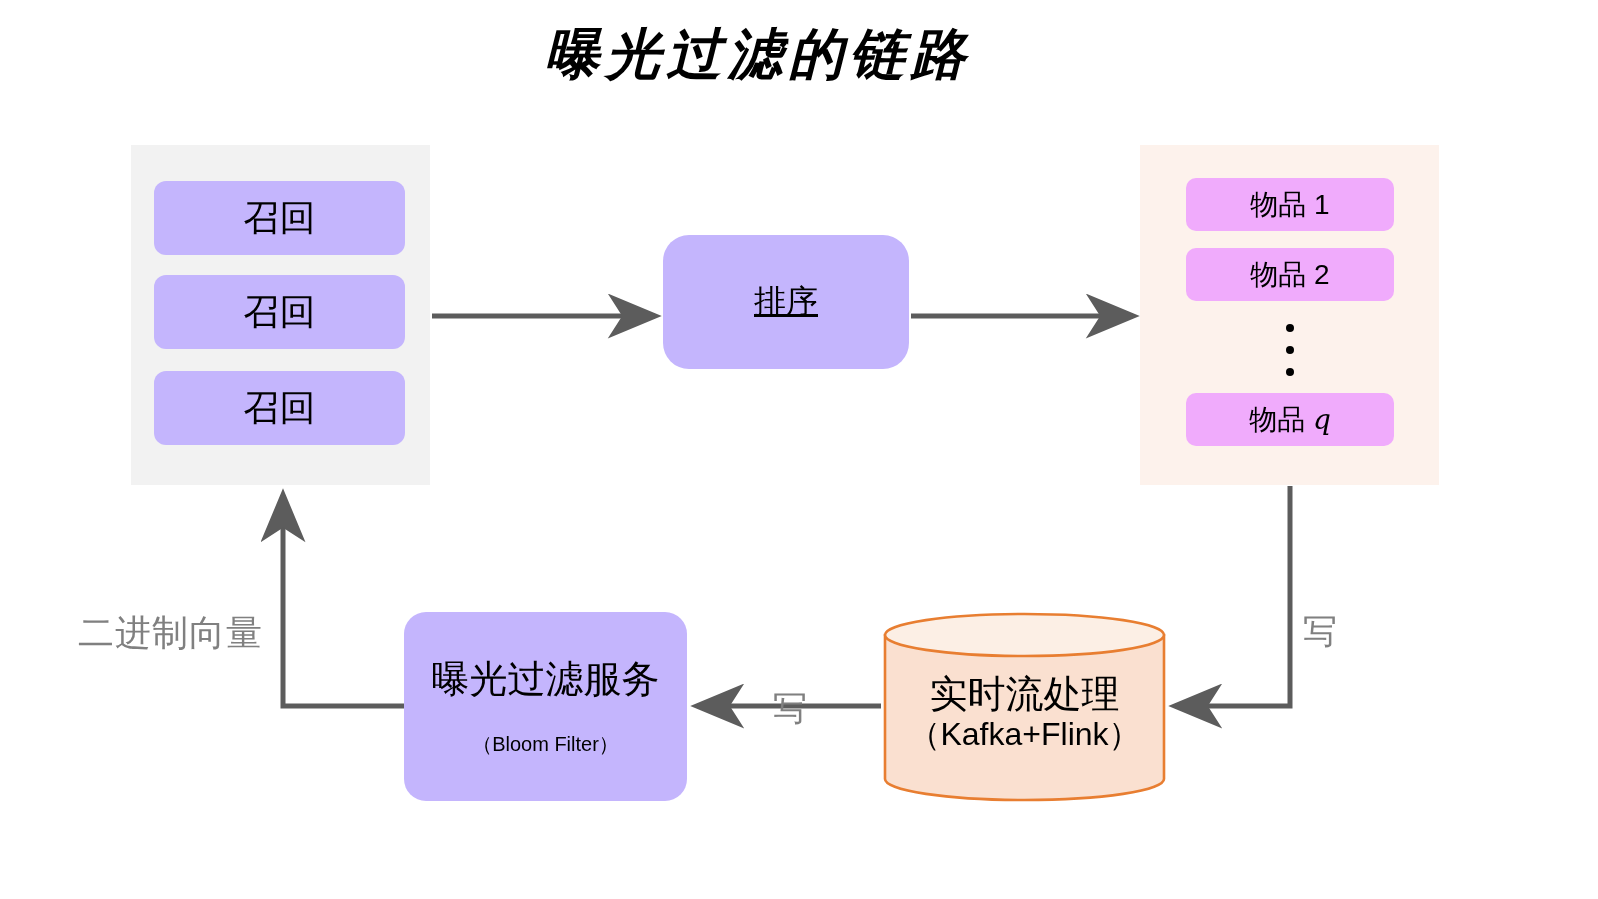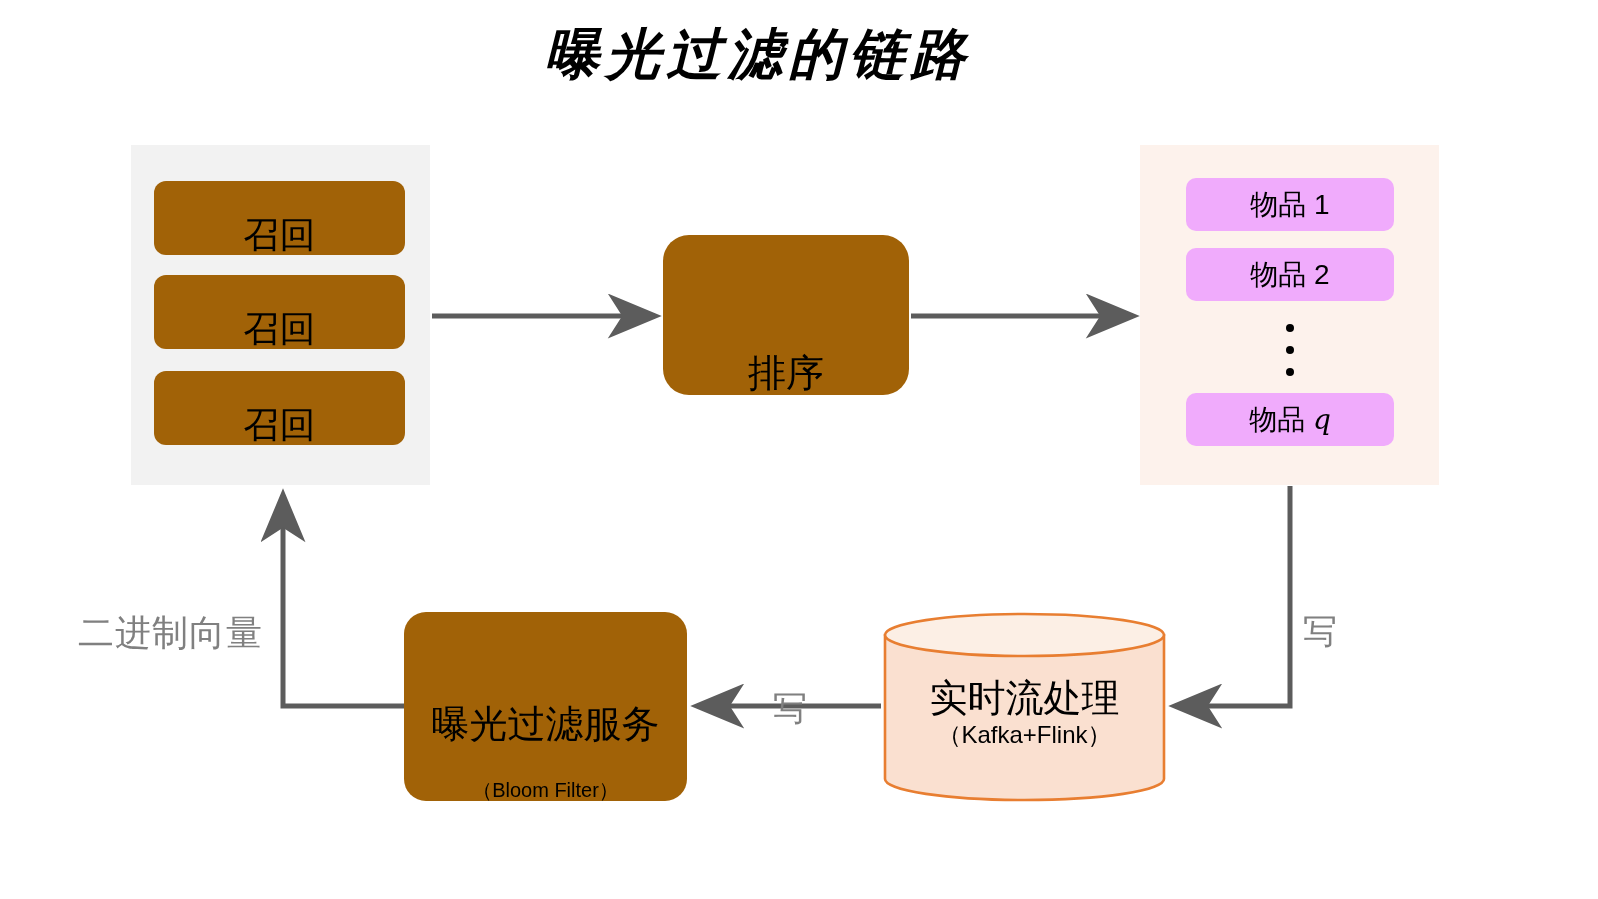--- a/index.html
+++ b/index.html
@@ -58,40 +58,40 @@
     box-sizing: border-box;
     display: flex;
     flex-direction: column;
     align-items: center;
     justify-content: center;
     text-align: center;
     color: #000000;
     line-height: 1.12;
   }
   .blue-box {
-    background: #a16207;
+    background: #c4b5fd;
     border-radius: 12px;
-    justify-content: flex-end;
   }
   .orange-box {
     background: #f0abfc;
     border-radius: 10px;
   }
 
   .recall-1 { left: 154px; top: 181px; width: 251px; height: 74px; font-size: 36px; }
   .recall-2 { left: 154px; top: 275px; width: 251px; height: 74px; font-size: 36px; }
   .recall-3 { left: 154px; top: 371px; width: 251px; height: 74px; font-size: 36px; }
 
   #rank-box {
     left: 663px;
     top: 235px;
     width: 246px;
-    height: 160px;
+    height: 134px;
     border-radius: 26px;
-    font-size: 38px;
+    font-size: 32px;
+    text-decoration: underline;
   }
 
   .item-1 { left: 1186px; top: 178px; width: 208px; height: 53px; font-size: 28px; }
   .item-2 { left: 1186px; top: 248px; width: 208px; height: 53px; font-size: 28px; }
   .item-q { left: 1186px; top: 393px; width: 208px; height: 53px; font-size: 28px; }
   .item-q .mathvar {
     font-family: "DejaVu Serif", "Liberation Serif", serif;
     font-style: italic;
   }
 
@@ -150,21 +150,21 @@
     flex-direction: column;
     align-items: center;
     justify-content: center;
     text-align: center;
     color: #000000;
     line-height: 1.12;
     padding-top: 12px;
     box-sizing: border-box;
   }
   #stream-cyl .line1 { font-size: 38px; }
-  #stream-cyl .line2 { font-size: 24px; margin-top: 2px; }
+  #stream-cyl .line2 { font-size: 32px; margin-top: 2px; }
 
   
   #connectors {
     position: absolute;
     left: 0;
     top: 0;
     width: 1598px;
     height: 899px;
     pointer-events: none;
   }

